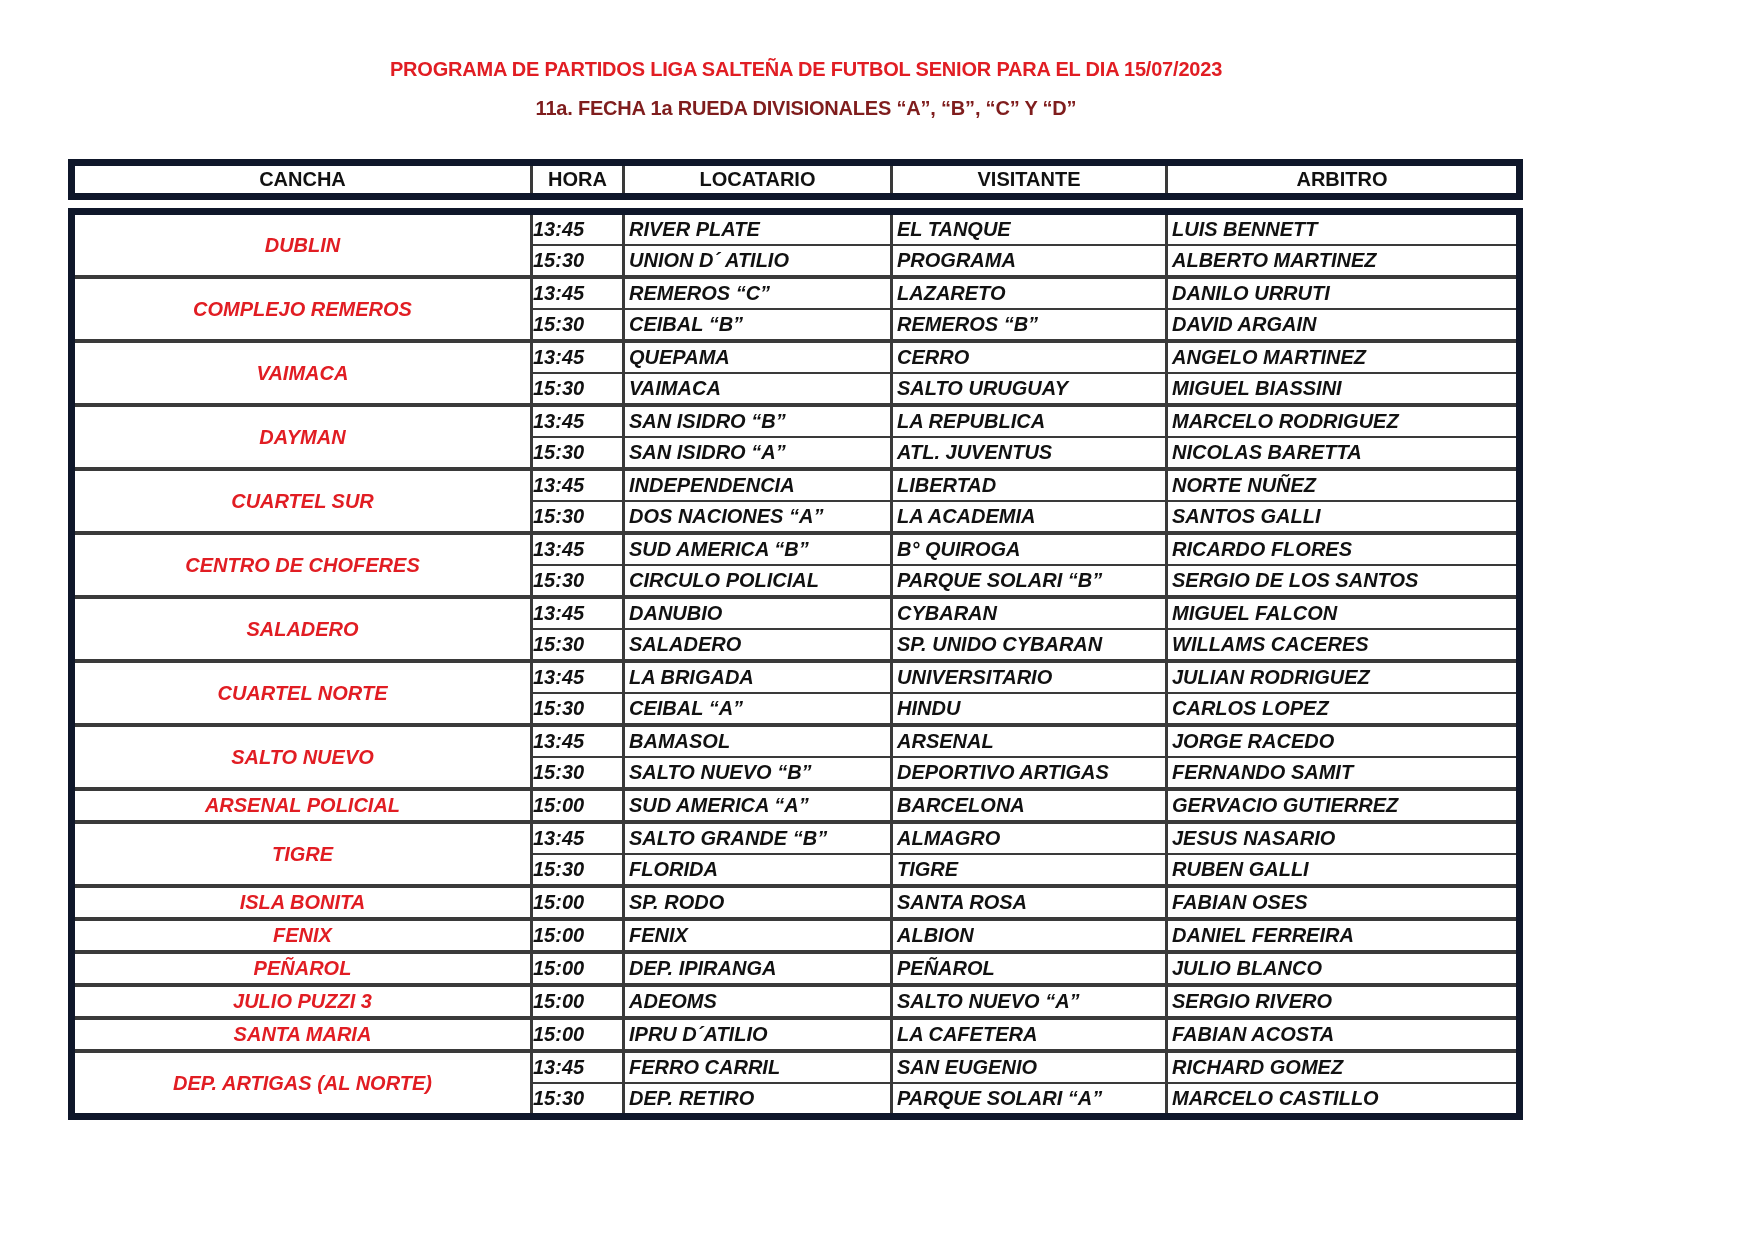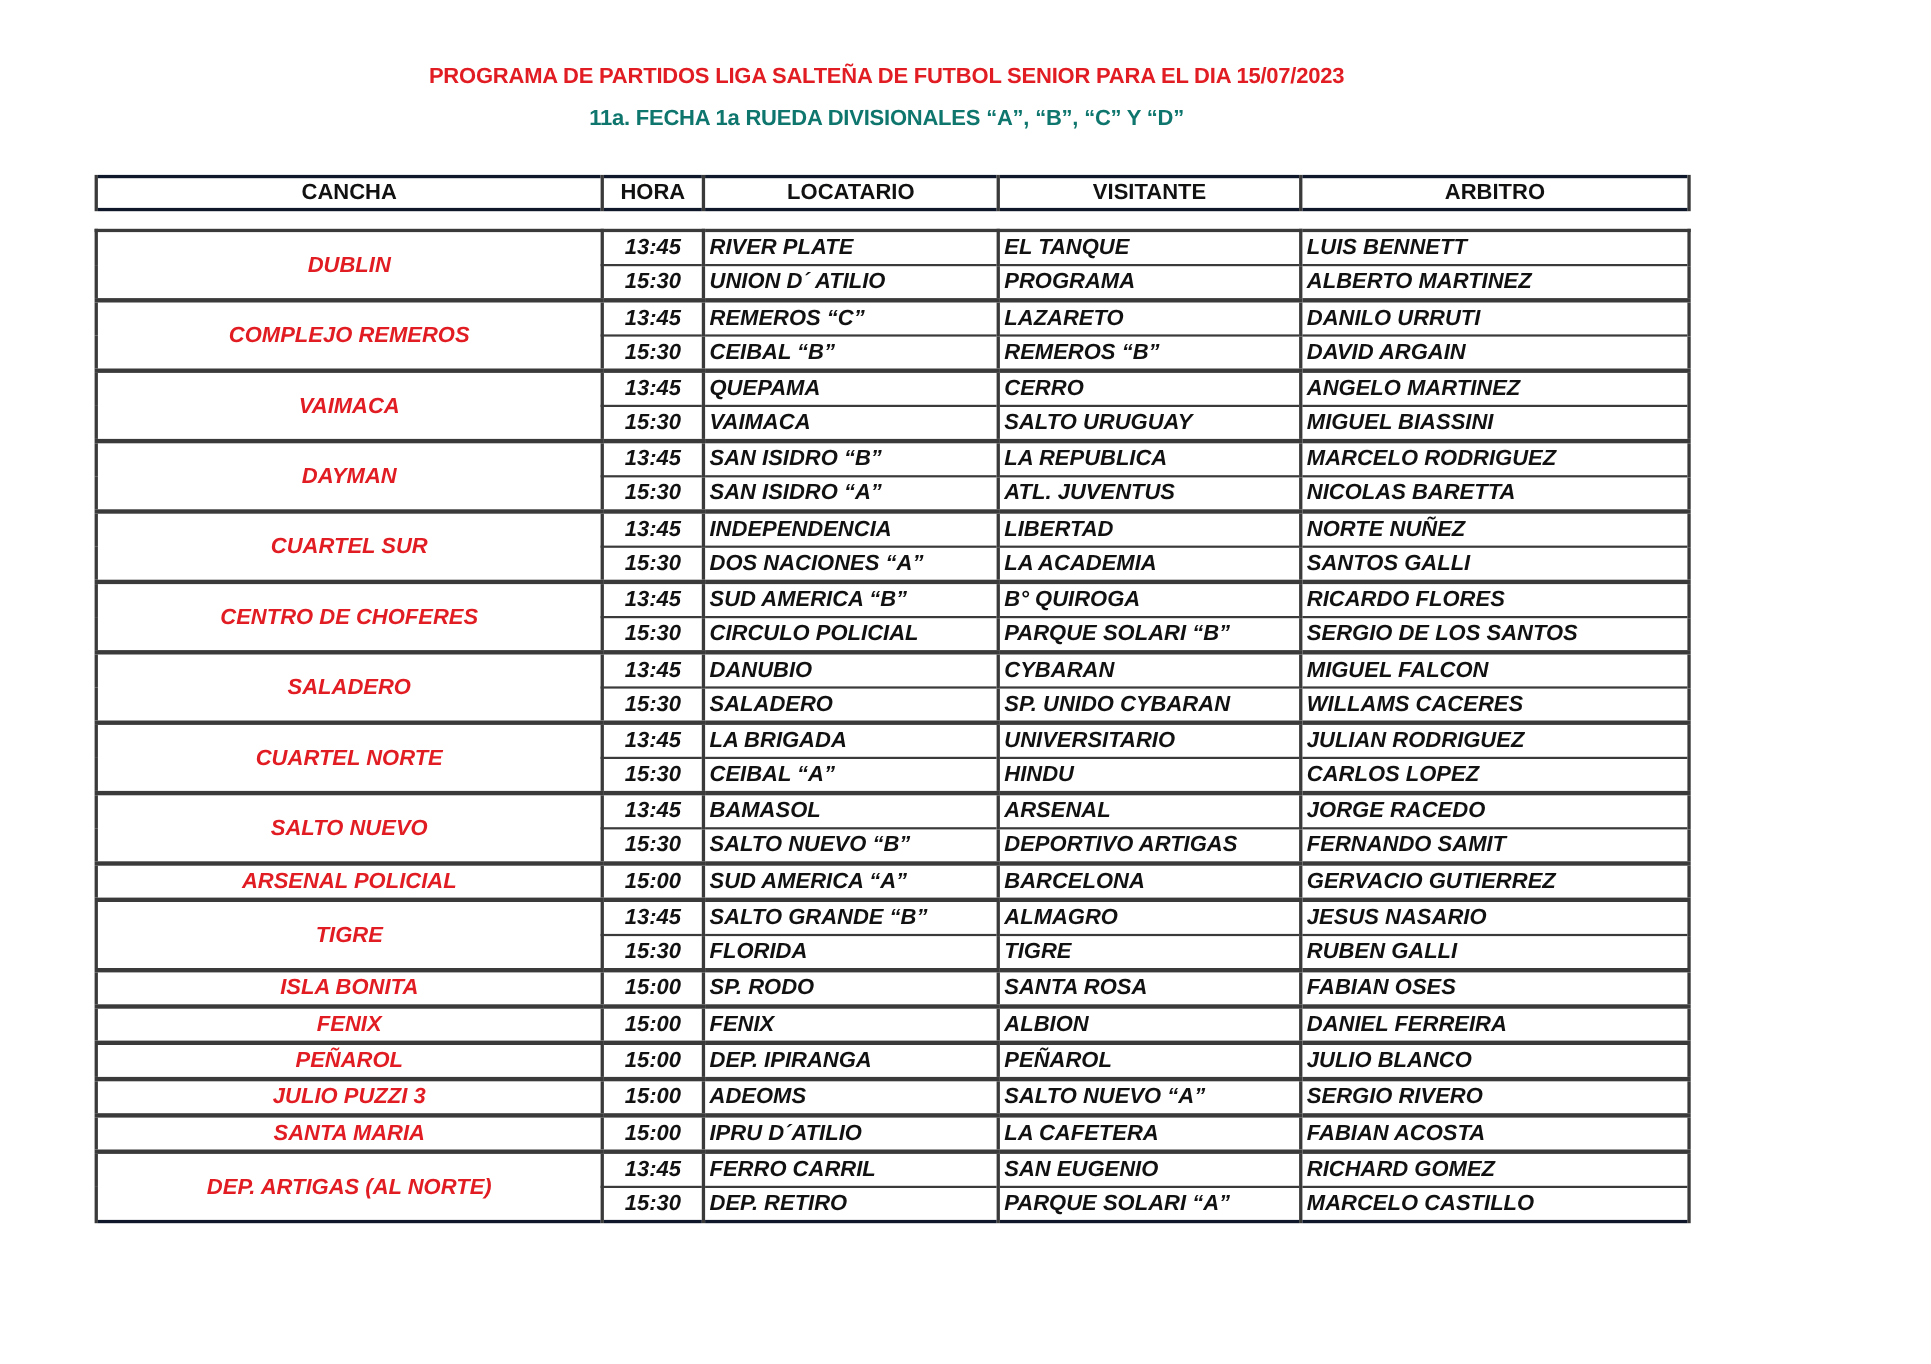--- a/index.html
+++ b/index.html
@@ -29,30 +29,30 @@
   }
   .subtitle {
     position: absolute;
     top: 97px;
     left: 82px;
     width: 1448px;
     text-align: center;
     font-size: 20px;
     font-weight: bold;
     letter-spacing: -0.2px;
-    color: #0f766e;
+    color: #7f1d1d;
     white-space: nowrap;
   }
   table.sched {
     position: absolute;
-    left: 86px;
+    left: 68px;
     border-collapse: collapse;
     table-layout: fixed;
     width: 1448px;
-    border: 3px solid #0f172a;
+    border: 7px solid #0f172a;
   }
   table.head-table { top: 159px; }
   table.body-table { top: 208px; font-style: italic; }
   th, td {
     font-size: 20px;
     font-weight: bold;
     color: #111111;
     padding: 0;
     overflow: hidden;
     white-space: nowrap;
@@ -66,21 +66,21 @@
     text-align: center;
   }
   td { height: 29px; }
   tr.group-first td { border-top: 4px solid #3a3a3a; }
   tr.group-next  td { border-top: 2px solid #3a3a3a; }
   tbody tr:first-child td { border-top: 3px solid #3a3a3a; }
   .cancha-cell {
     text-align: center;
     color: #e11d23;
   }
-  .hora-cell { text-align: center; }
+  .hora-cell { text-align: left; }
   .locatario-cell, .visitante-cell, .arbitro-cell {
     text-align: left;
     padding-left: 4px;
   }
 </style>
 </head>
 <body>
 
 <div class="page">
 

